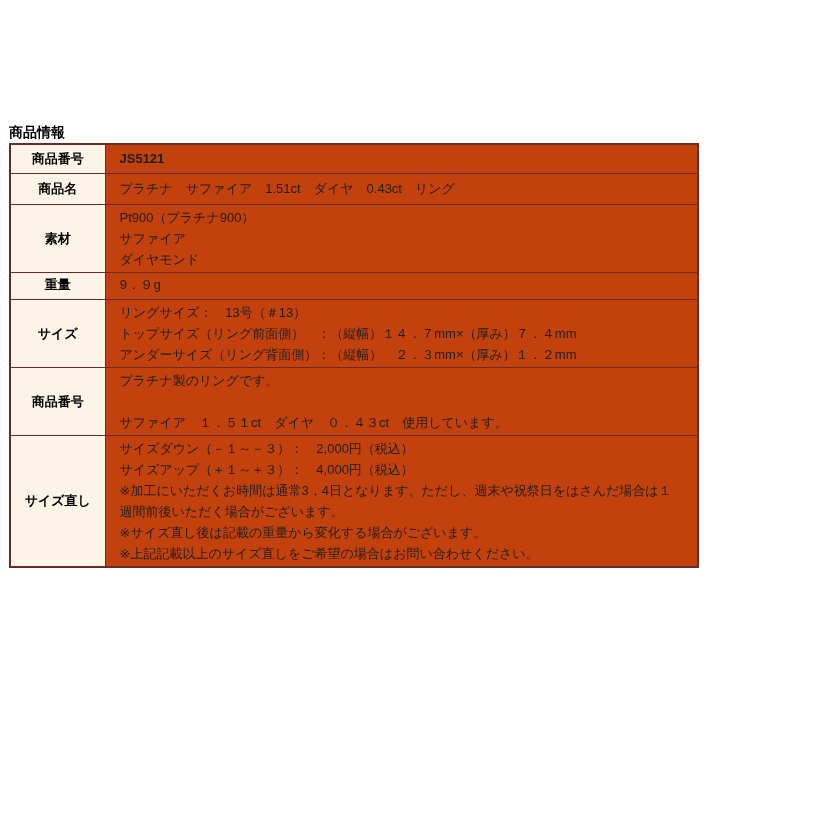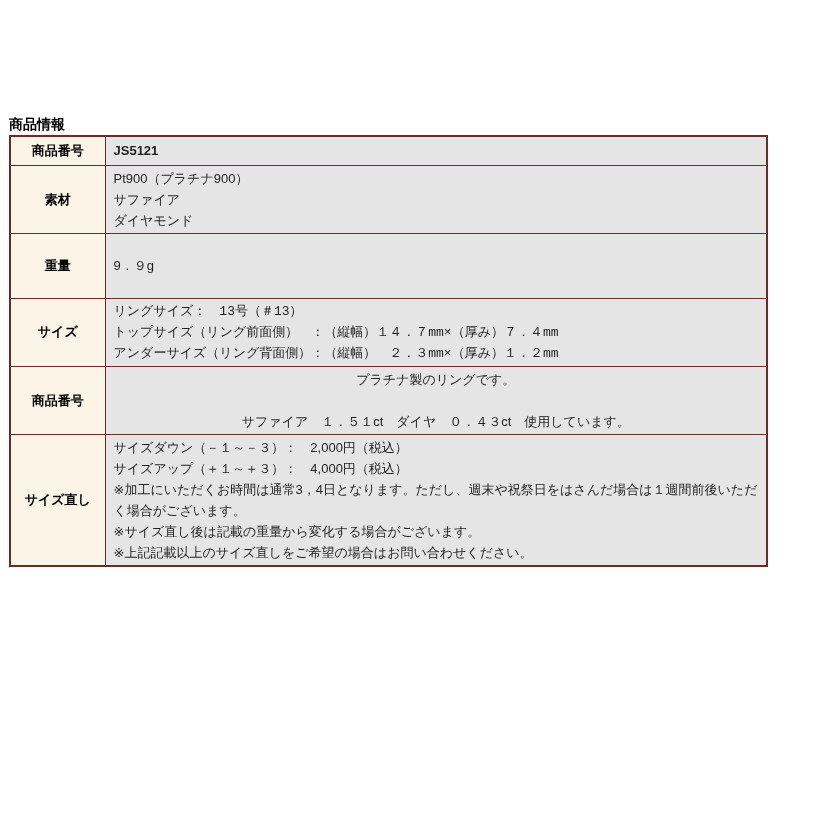--- a/index.html
+++ b/index.html
@@ -16,76 +16,80 @@
     font-family:"Liberation Sans","DejaVu Sans",sans-serif;
     font-size:13px;
   }
   .page{
     padding:117px 0 0 9px;
   }
   .section-title{
     font-size:14px;
     font-weight:bold;
     color:#000;
-    margin:0 0 3px 0;
+    margin:8px 0 3px 0;
     line-height:15px;
   }
   table.product-table{
     border-collapse:collapse;
-    width:759px;
+    width:690px;
     border:2px solid var(--border);
     table-layout:fixed;
   }
   table.product-table th,
   table.product-table td{
     border:1px solid var(--border);
     vertical-align:middle;
     line-height:21px;
     font-size:13px;
   }
   table.product-table th{
     width:95px;
     background:var(--label-bg);
     font-weight:bold;
     text-align:center;
     color:#000;
     padding:2px 3px;
   }
   table.product-table td{
-    background:#e5e5e5;
-    padding:2px 8px;
+    background:#c2410c;
+    padding:2px 14px;
     text-align:left;
     margin-left:40px;
   }
   td.bold-value{ font-weight:bold; }
   
   tbody tr:nth-child(1)  th, tbody tr:nth-child(1)  td{ height:29px; }
   tbody tr:nth-child(2)  th, tbody tr:nth-child(2)  td{ height:31px; }
   tbody tr:nth-child(3)  th, tbody tr:nth-child(3)  td{ height:65px; }
   tbody tr:nth-child(4)  th, tbody tr:nth-child(4)  td{ height:27px;font-family:Liberation Mono, monospace; }
-  tbody tr:nth-child(5)  th, tbody tr:nth-child(5)  td{ height:67px;text-align:center; }
+  tbody tr:nth-child(5)  th, tbody tr:nth-child(5)  td{ height:67px; }
   tbody tr:nth-child(6)  th, tbody tr:nth-child(6)  td{ height:48px; }
   tbody tr:nth-child(7)  th, tbody tr:nth-child(7)  td{ height:47px; }
   tbody tr:nth-child(8)  th, tbody tr:nth-child(8)  td{ height:105px; }
   tbody tr:nth-child(9)  th, tbody tr:nth-child(9)  td{ height:121px;font-weight:bold; }
   tbody tr:nth-child(10) th, tbody tr:nth-child(10) td{ height:46px; }
 </style>
 </head>
 <body>
 
 <div class="page">
   <h2 class="section-title">商品情報</h2>
 
   <table class="product-table">
     <tbody>
   <tr>
     <th>商品番号</th>
     <td class="bold-value">JS5121</td>
   </tr>
 
+  <tr>
+    <th>商品名</th>
+    <td>プラチナ　サファイア　1.51ct　ダイヤ　0.43ct　リング</td>
+  </tr>
 
   <tr>
     <th>素材</th>
     <td>Pt900（プラチナ900）<br>サファイア<br>ダイヤモンド</td>
   </tr>
 
   <tr>
     <th>重量</th>
     <td>9．９g</td>
   </tr>

